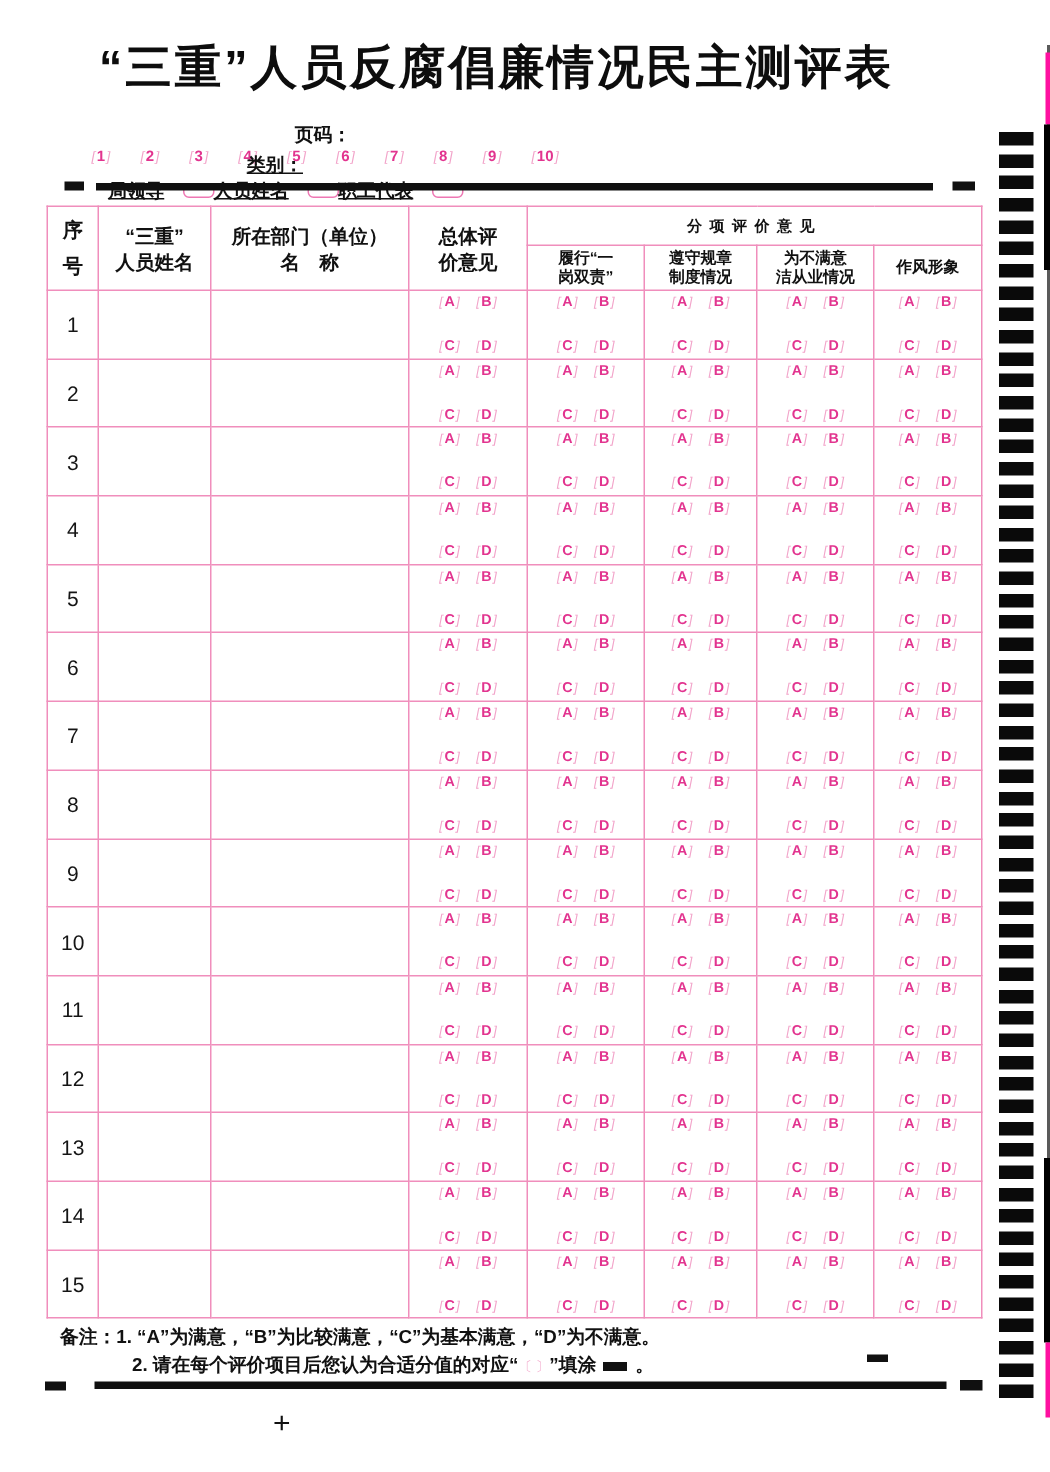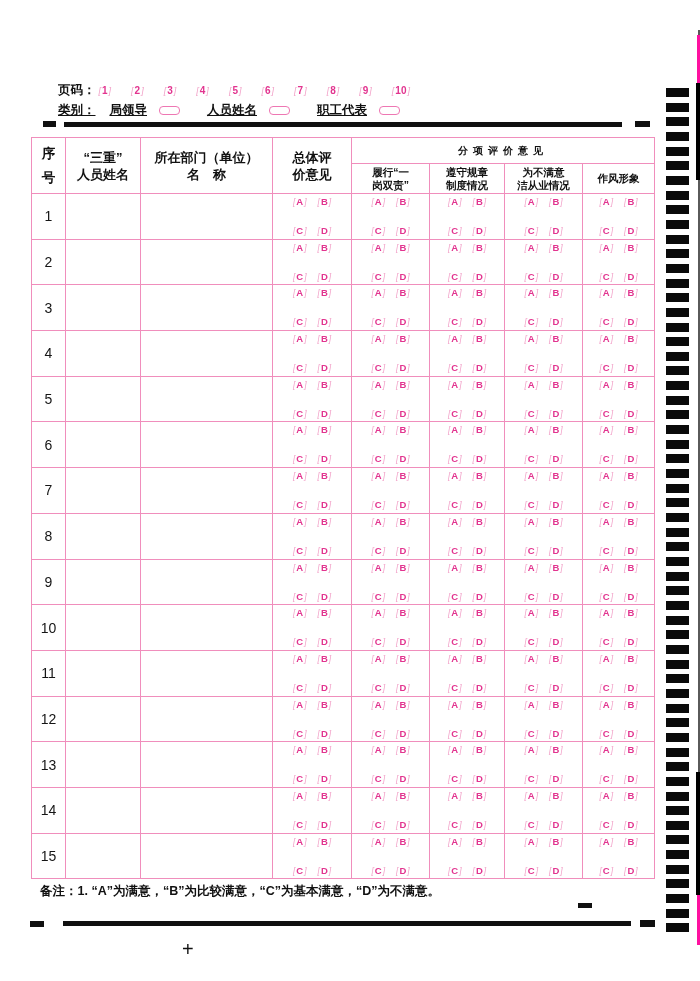--- a/index.html
+++ b/index.html
@@ -4,28 +4,28 @@
 <style>
   html,body{margin:0;padding:0;background:#fff;}
   .page{position:relative;width:700px;height:981px;background:#ffffff;overflow:hidden;
         font-family:"Liberation Sans","DejaVu Sans",sans-serif;color:#111;}
 
   
   .title{position:absolute;top:24px;left:0;width:662px;text-align:center;
          font-size:31px;font-weight:bold;letter-spacing:2px;color:#0d0d0d;}
 
   
-  .meta-row{position:absolute;left:58px;display:flex;align-items:center;}
+  .meta-row{position:absolute;left:58px;display:flex;align-items:center;flex-direction:column;}
   .meta-label{font-size:12.5px;font-weight:bold;color:#111;white-space:nowrap;}
   .page-row{top:82px;}
   .page-bubbles{display:flex;gap:20px;margin-left:3px;}
   .pbub{font-size:9px;color:#f2a3c9;white-space:nowrap;cursor:pointer;}
   .pbub b{color:#e2348f;font-weight:bold;font-size:10px;padding:0 1px;}
   .cat-row{top:102px;text-decoration:underline;}
-  .cat-items{display:flex;margin-left:14px;gap:27px;align-items:flex-end;}
+  .cat-items{display:flex;margin-left:14px;align-items:flex-end;}
   .cat-item{display:flex;align-items:center;}
   .cat-text{font-size:12.5px;font-weight:bold;color:#111;}
   .cat-box{width:19px;height:7px;border:1.5px solid #ee77b3;border-radius:4px;
            margin-left:12px;background:#fff;cursor:pointer;}
 
   
   .sep{position:absolute;display:flex;align-items:center;}
   .sep .sq,.sep .bar,.sep .dash{background:#101010;}
   .sep-top{top:121px;left:43px;}
   .sep-top .sq{width:13px;height:6px;}
@@ -78,20 +78,21 @@
   .edge-m-top{left:696.5px;top:35px;width:3.5px;height:48px;background:#ff10a0;}
   .edge-b-top{left:696px;top:83px;width:4px;height:97px;background:#000;}
   .edge-b-bot{left:696px;top:772px;width:4px;height:123px;background:#000;}
   .edge-m-bot{left:696.5px;top:895px;width:3.5px;height:50px;background:#ff10a0;}
 </style>
 </head>
 <body>
 
 <div class="page">
 
+  <div class="title">“三重”人员反腐倡廉情况民主测评表</div>
 
   <div class="meta-row page-row">
     <span class="meta-label">页码：</span>
     <div class="page-bubbles" id="pageBubbles">
         <span class="pbub"><i>[</i><b>1</b><i>]</i></span>
         <span class="pbub"><i>[</i><b>2</b><i>]</i></span>
         <span class="pbub"><i>[</i><b>3</b><i>]</i></span>
         <span class="pbub"><i>[</i><b>4</b><i>]</i></span>
         <span class="pbub"><i>[</i><b>5</b><i>]</i></span>
         <span class="pbub"><i>[</i><b>6</b><i>]</i></span>
@@ -1149,20 +1150,21 @@
                 <span class="bub"><i>[</i><b>D</b><i>]</i></span>
               </div>
             </div>
           </td>
         </tr>
       </tbody>
   </table>
 
   <div class="notes">
     <div class="note-line1"><span>备注：</span><span>1. “A”为满意，“B”为比较满意，“C”为基本满意，“D”为不满意。</span></div>
+    <div class="note-line2"><span>2. 请在每个评价项目后您认为合适分值的对应“</span><span class="pink-bracket">〔 〕</span><span>”填涂</span><span class="fill-mark"></span><span>。</span></div>
   </div>
   <div class="note2-dash"></div>
 
   <div class="sep sep-bottom">
     <span class="sq"></span>
     <span class="bar"></span>
     <span class="dash"></span>
   </div>
 
   <div class="footer">

